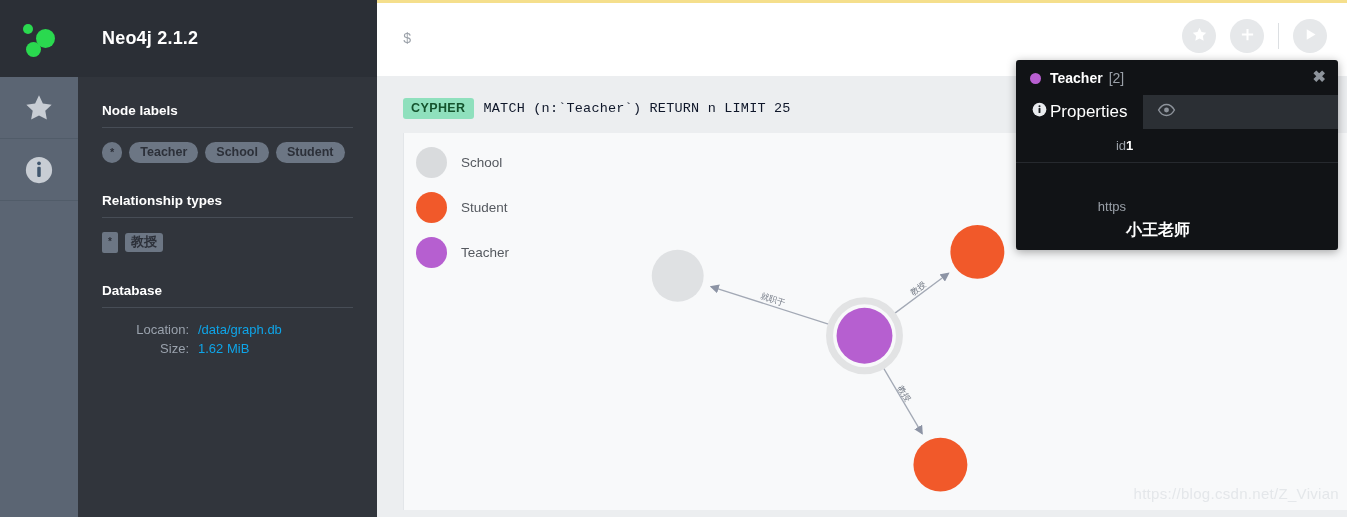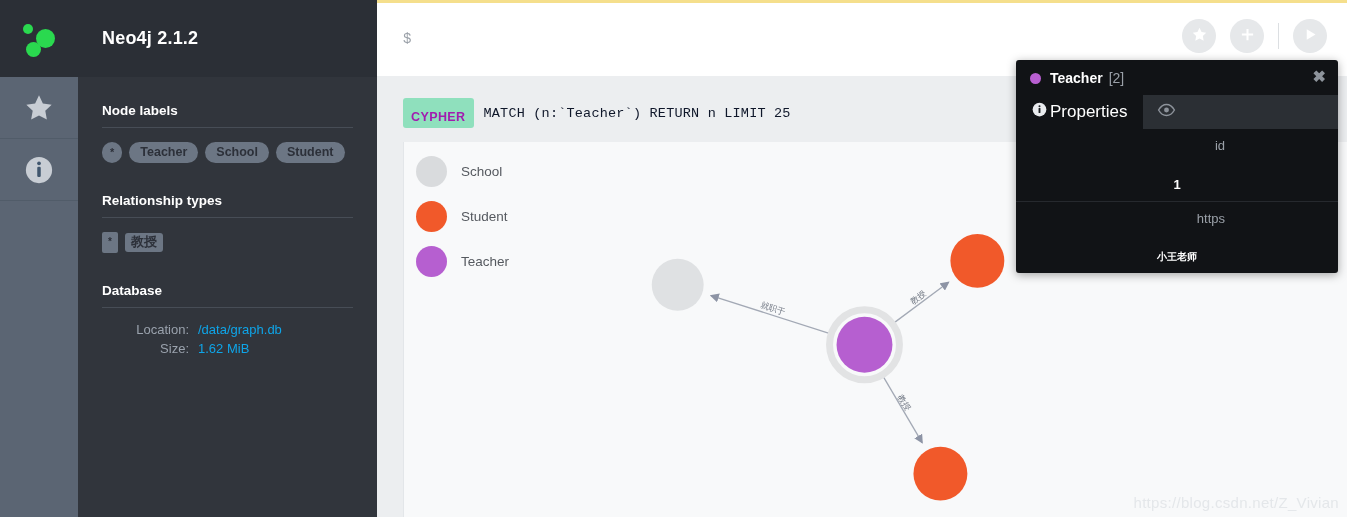--- a/index.html
+++ b/index.html
@@ -84,22 +84,22 @@
   }
   .divider-v { width: 1px; height: 26px; background: #dcdfe2; }
 
   
   .frame { padding: 0 0 0 0; }
   .qline {
     display: flex; align-items: center; gap: 10px;
     padding: 22px 0 14px 26px;
   }
   .cypher-tag {
-    background: #8fe0bd; color: #a21caf; font-weight: bold; font-size: 12.5px;
-    padding: 12px 8px 4px; border-radius: 3px; letter-spacing: .4px;
+    background: #8fe0bd; color: #14532d; font-weight: bold; font-size: 12.5px;
+    padding: 3px 8px 4px; border-radius: 3px; letter-spacing: .4px;
   }
   .qtext {
     font-family: "Liberation Mono", monospace; font-size: 13.5px; color: #0f172a;
     letter-spacing: .2px;
   }
 
   .canvas {
     position: relative; margin-left: 26px; margin-right: 0;
     height: 377px; background: #f8f9fa; border-left: 1px solid #e3e6e9;
     overflow: hidden;
@@ -132,27 +132,27 @@
     font-size: 16px; line-height: 16px; cursor: pointer; font-weight: bold;
   }
   .insp-tabs { display: flex; align-items: stretch; background: #2b2f34; height: 34px; }
   .insp-tab {
     display: flex; align-items: center; gap: 3px; padding: 0 16px;
     font-size: 17px; color: #d8dbdf; cursor: pointer;
   }
   .insp-tab.active { background: #111316; color: #fff; }
   .insp-tab.icononly { padding: 0 14px; }
   .prop-row {
-    display: flex; align-items: center; gap: 24px;
-    padding: 9px 14px; border-bottom: 1px solid #26292e; font-size: 13px; flex-direction: column;
+    display: flex; align-items: center; gap: 0;
+    padding: 9px 14px; border-bottom: 1px solid #26292e; font-size: 13px;
   }
   .prop-row:last-child { border-bottom: none; }
   .prop-key { width: 96px; text-align: right; color: #9aa0a8; }
   .prop-val { color: #fff; font-weight: bold; }
-  .prop-val.cjk { font-size: 10px; }
+  .prop-val.cjk { font-size: 16px; margin-top: 48px; }
 </style>
 </head>
 <body>
 
 <div id="app">
 
   <div class="rail">
     <div class="rail-logo">
       <span class="logo-mark">
         <i class="logo-dot-sm"></i>

